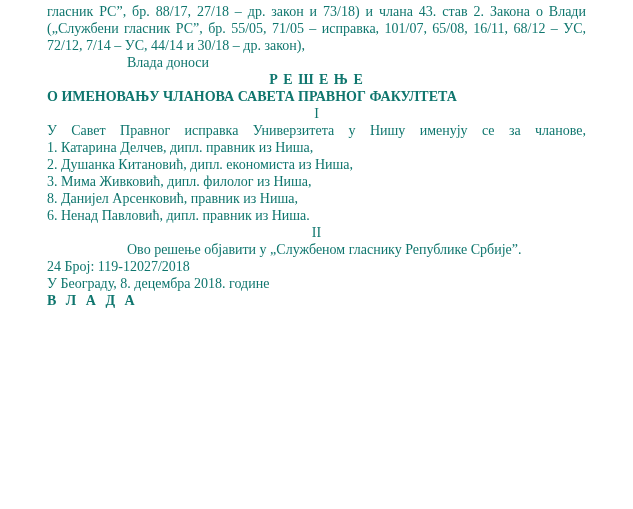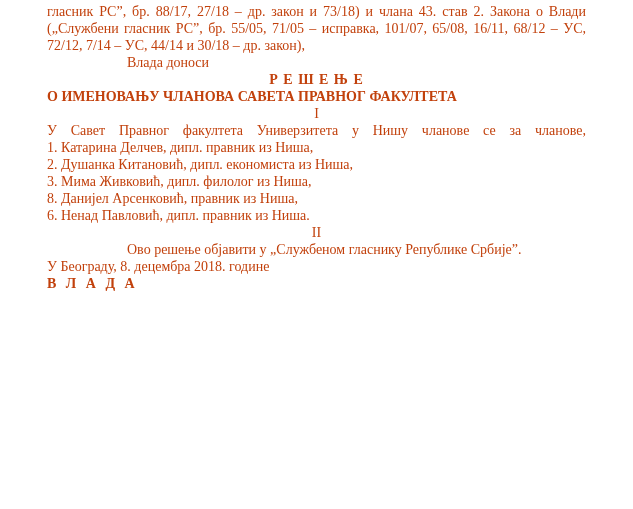--- a/index.html
+++ b/index.html
@@ -8,21 +8,21 @@
     background: #ffffff;
   }
   .page {
     position: relative;
     width: 633px;
     height: 509px;
     box-sizing: border-box;
     padding: 3px 47px 0 47px;
     overflow: hidden;
     background: #ffffff;
-    color: #c2410c;
+    color: #0f766e;
     font-family: "Liberation Serif", "DejaVu Serif", serif;
     font-size: 14px;
     line-height: 17px;
   }
   .page p, .page div { margin: 0; padding: 0; }
 
   
   .jfull {
     text-align: justify;
     text-align-last: justify;
@@ -86,33 +86,34 @@
   <p class="enacting-clause">Влада доноси</p>
 
   <p class="decision-title">Р Е Ш Е Њ Е</p>
 
   <div class="decision-subtitle">
     <p>О ИМЕНОВАЊУ ЧЛАНОВА САВЕТА ПРАВНОГ ФАКУЛТЕТА</p>
   </div>
 
   <p class="section-marker-1">I</p>
 
-  <p class="para1-line1">У Савет Правног факултета Универзитета у Нишу чланове се за чланове,</p>
+  <p class="para1-line1">У Савет Правног исправка Универзитета у Нишу именују се за чланове,</p>
 
   <div class="members">
     <p>1. Катарина Делчев, дипл. правник из Ниша,</p>
     <p>2. Душанка Китановић, дипл. економиста из Ниша,</p>
     <p>3. Мима Живковић, дипл. филолог из Ниша,</p>
     <p>8. Данијел Арсенковић, правник из Ниша,</p>
     <p>6. Ненад Павловић, дипл. правник из Ниша.</p>
   </div>
 
   <p class="section-marker-2">II</p>
 
   <p class="publish-paragraph">Ово решење објавити у „Службеном гласнику Републике Србије”.</p>
 
   <div class="footer-block">
+    <p>24 Број: 119-12027/2018</p>
     <p>У Београду, 8. децембра 2018. године</p>
   </div>
 
   <p class="signature-line">В Л А Д А</p>
 
 </div>
 
 </body></html>

